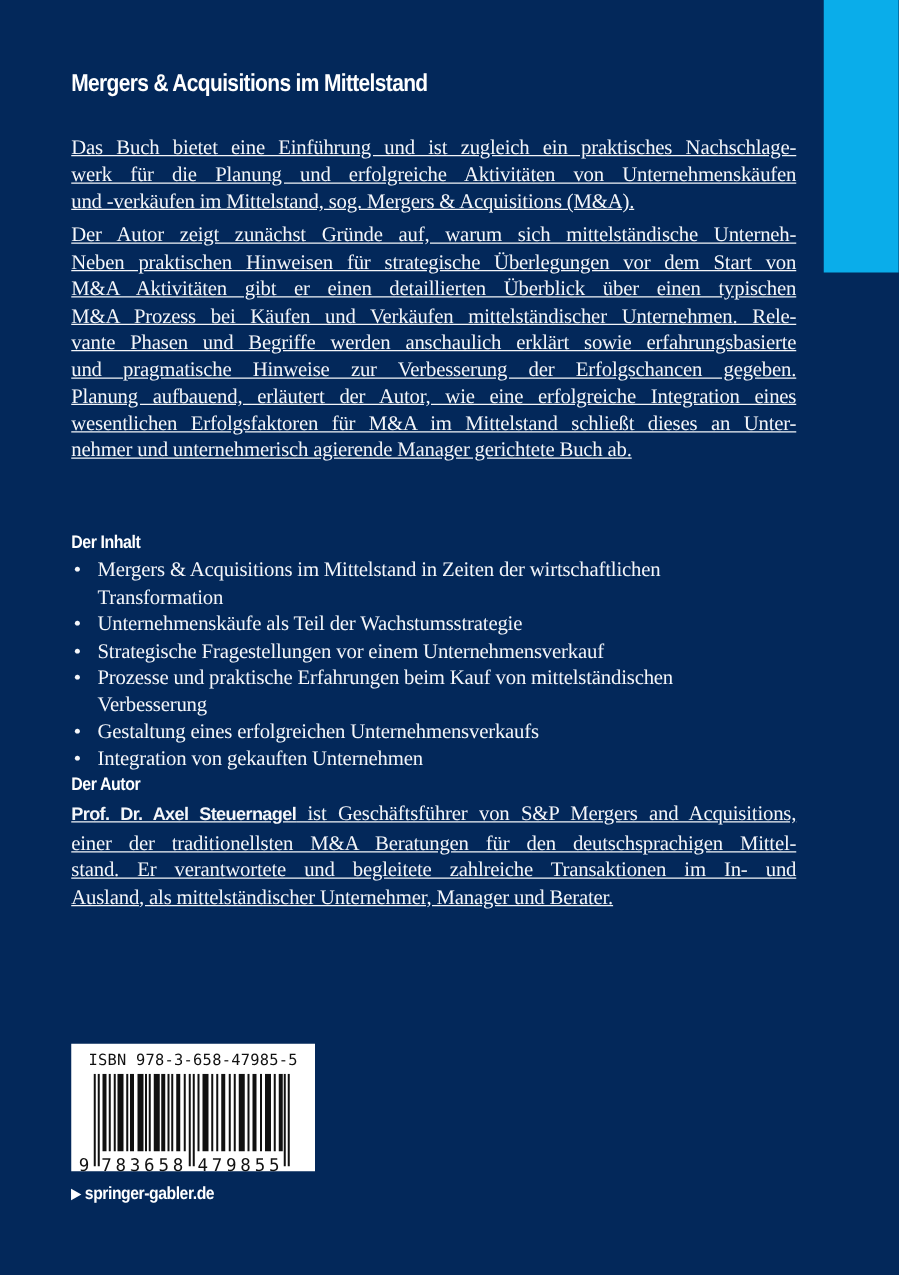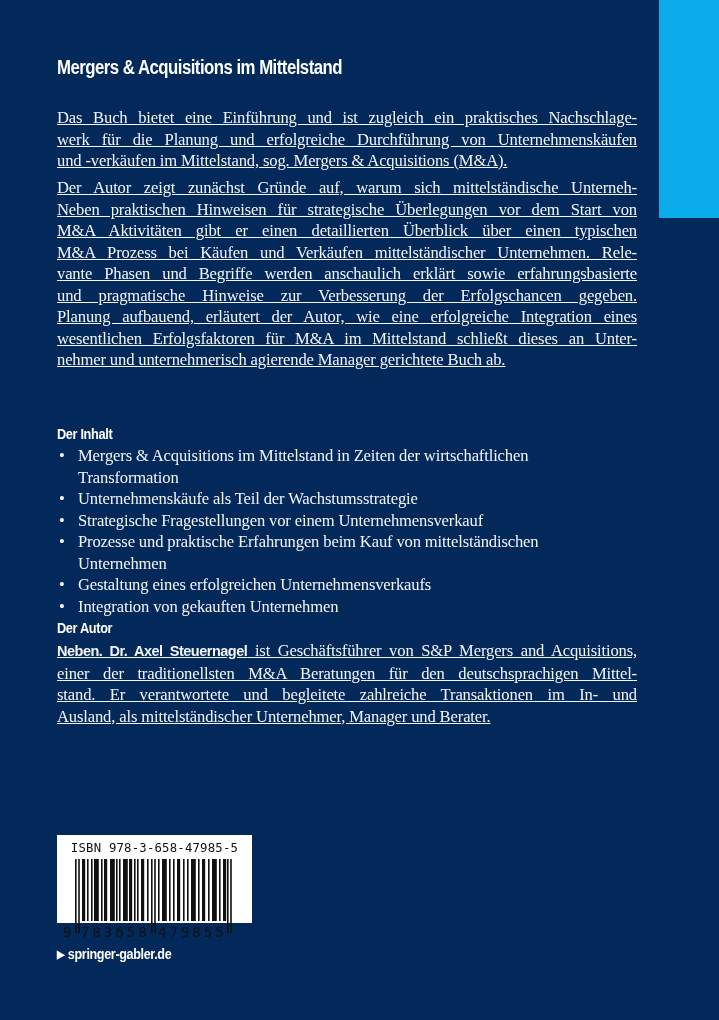--- a/index.html
+++ b/index.html
@@ -42,21 +42,21 @@
   .list { position:absolute; top:445px; left:0; margin:0; padding:0; list-style:none; width:580px; }
   .list li { position:relative; padding-left:21px; }
   .list li .bullet { position:absolute; left:2px; top:0; }
   .h-autor { top:620px; }
   .p3 { top:640px; }
   .bold-sans {
     font-family:"Liberation Sans", sans-serif; font-weight:bold;
     font-size:14.5px; letter-spacing:-0.5px;
   }
   .barcode-box {
-    position:absolute; left:57px; top:835px; width:195px; height:88px;
+    position:absolute; left:57px; top:835px; width:195px; height:102px;
     background:#ffffff;
   }
   .isbn-text {
     position:absolute; left:0; top:6px; width:195px; text-align:center;
     font-family:"DejaVu Sans Mono", monospace; font-size:12.3px; color:#111;
     letter-spacing:0.2px; white-space:nowrap;
   }
   .barcode-svg { position:absolute; left:6px; top:24px; }
   .link {
     position:absolute; left:57px; top:946px;
@@ -71,21 +71,21 @@
 <body>
 
 <div class="accent-band"></div>
 
 <div class="content">
 
   <div class="title">Mergers &amp; Acquisitions im Mittelstand</div>
 
   <div class="para p1 body-text">
     <span class="line j">Das Buch bietet eine Einführung und ist zugleich ein praktisches Nachschlage-</span>
-    <span class="line j">werk für die Planung und erfolgreiche Durchführung von Unternehmenskäufen</span>
+    <span class="line j">werk für die Planung und erfolgreiche Aktivitäten von Unternehmenskäufen</span>
     <span class="line">und -verkäufen im Mittelstand, sog. Mergers &amp; Acquisitions (M&amp;A).</span>
   </div>
 
   <div class="para p2 body-text">
     <span class="line j">Der Autor zeigt zunächst Gründe auf, warum sich mittelständische Unterneh-</span>
     <span class="line j">Neben praktischen Hinweisen für strategische Überlegungen vor dem Start von</span>
     <span class="line j">M&amp;A Aktivitäten gibt er einen detaillierten Überblick über einen typischen</span>
     <span class="line j">M&amp;A Prozess bei Käufen und Verkäufen mittelständischer Unternehmen. Rele-</span>
     <span class="line j">vante Phasen und Begriffe werden anschaulich erklärt sowie erfahrungsbasierte</span>
     <span class="line j">und pragmatische Hinweise zur Verbesserung der Erfolgschancen gegeben.</span>
@@ -106,36 +106,36 @@
       <span class="bullet">•</span>
       <span class="line">Unternehmenskäufe als Teil der Wachstumsstrategie</span>
     </li>
     <li>
       <span class="bullet">•</span>
       <span class="line">Strategische Fragestellungen vor einem Unternehmensverkauf</span>
     </li>
     <li>
       <span class="bullet">•</span>
       <span class="line">Prozesse und praktische Erfahrungen beim Kauf von mittelständischen</span>
-      <span class="line">Unternehmen</span>
+      <span class="line">Verbesserung</span>
     </li>
     <li>
       <span class="bullet">•</span>
       <span class="line">Gestaltung eines erfolgreichen Unternehmensverkaufs</span>
     </li>
     <li>
       <span class="bullet">•</span>
       <span class="line">Integration von gekauften Unternehmen</span>
     </li>
   </ul>
 
   <div class="section-head h-autor">Der Autor</div>
 
   <div class="para p3 body-text">
-    <span class="line j"><span class="bold-sans">Neben. Dr. Axel Steuernagel</span><span> ist Geschäftsführer von S&amp;P Mergers and Acquisitions,</span></span>
+    <span class="line j"><span class="bold-sans">Prof. Dr. Axel Steuernagel</span><span> ist Geschäftsführer von S&amp;P Mergers and Acquisitions,</span></span>
     <span class="line j">einer der traditionellsten M&amp;A Beratungen für den deutschsprachigen Mittel-</span>
     <span class="line j">stand. Er verantwortete und begleitete zahlreiche Transaktionen im In- und</span>
     <span class="line">Ausland, als mittelständischer Unternehmer, Manager und Berater.</span>
   </div>
 </div>
 
 <div class="barcode-box">
   <div class="isbn-text">ISBN 978-3-658-47985-5</div>
   <svg class="barcode-svg" width="183" height="80" viewBox="0 0 183 80">
     <g fill="#111">

